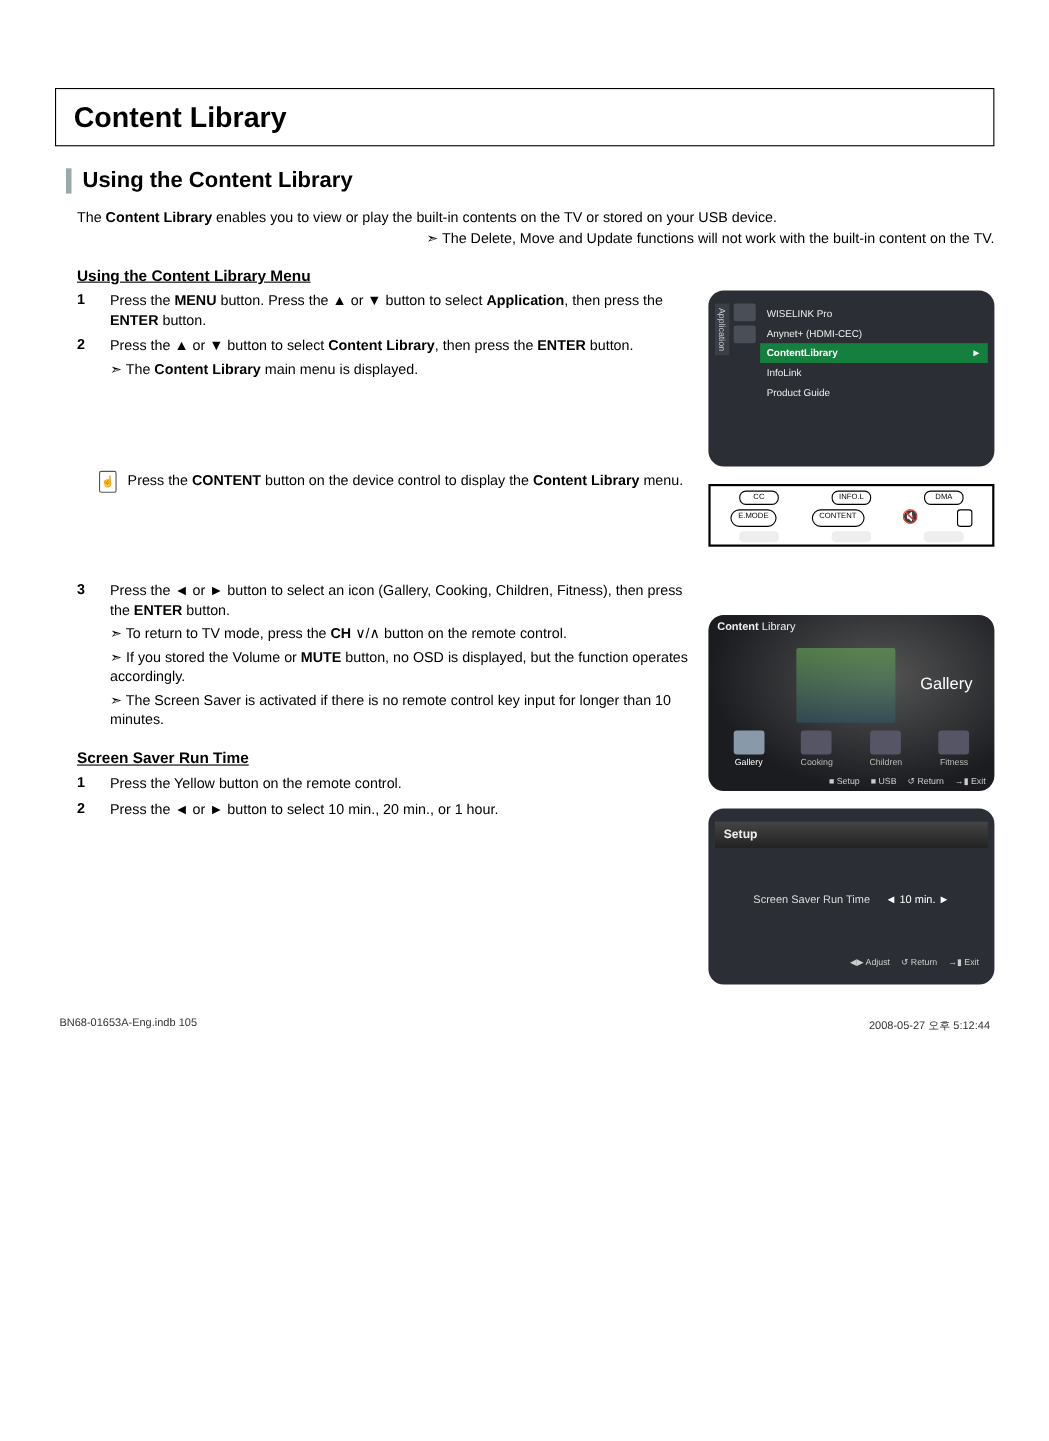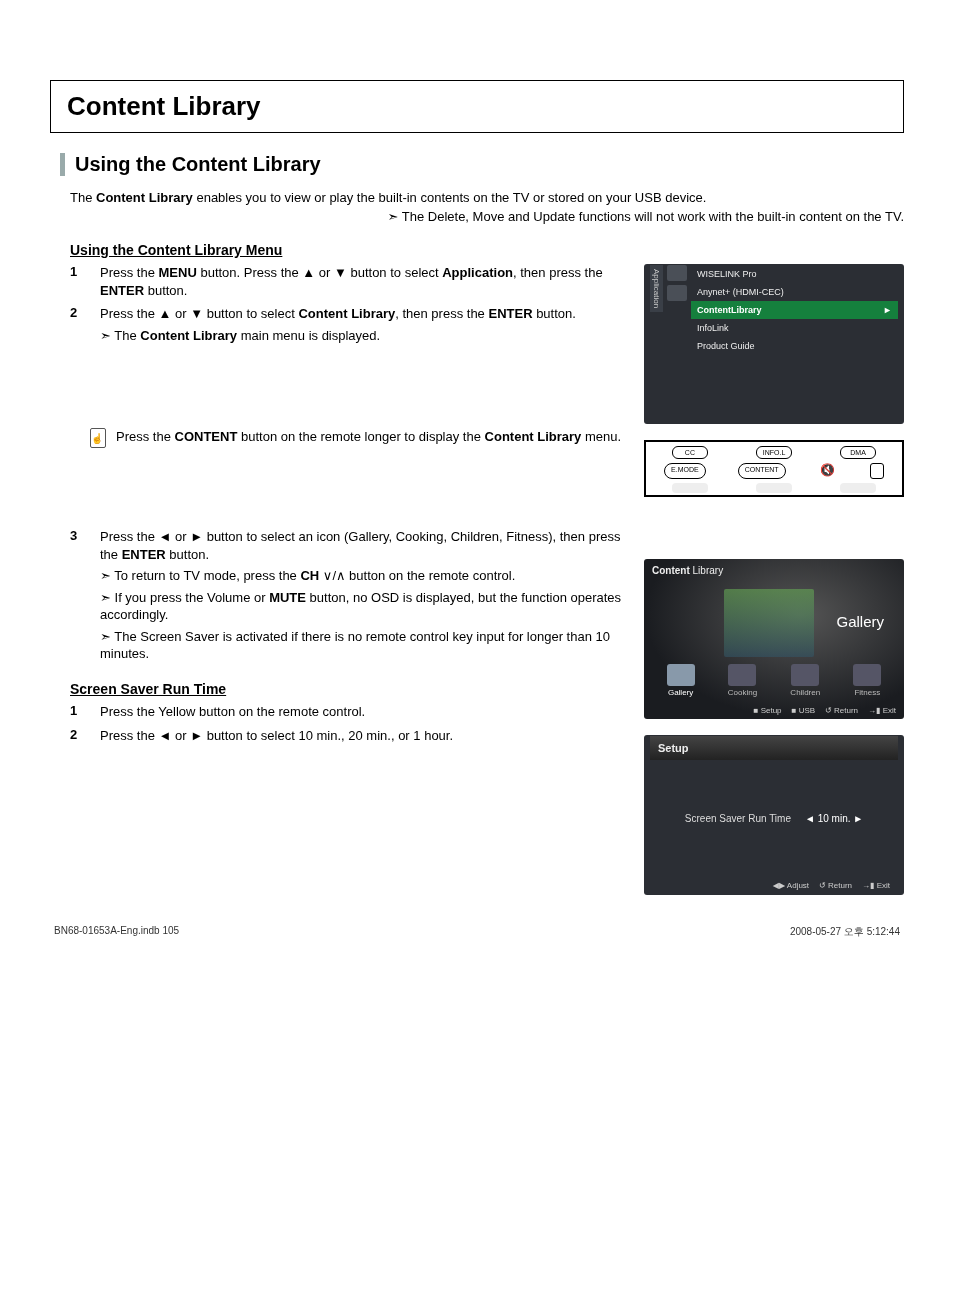--- a/index.html
+++ b/index.html
@@ -53,23 +53,23 @@
   .remote-icon {
     width: 16px; height: 20px; border: 1px solid #555; border-radius: 2px;
     display:flex; align-items:center; justify-content:center; font-size:10px;
   }
   .remote-text { flex:1; text-align: justify; line-height:1.35; }
 
   
   .osd {
     background: #2b2e34;
     color: #eee;
-    border-radius: 3px;
+    border-radius: 14px;
     font-size: 9px;
-    padding: 1px 6px;
+    padding: 12px 6px;
   }
   .osd .sidebar-label {
     writing-mode: vertical-rl;
     font-size: 8px;
     background: #3a3f47;
     padding: 4px 2px;
     text-align: center;
     color: #ccc;
   }
   .osd1 { display:flex; height: 160px; gap:4px; }
@@ -174,36 +174,36 @@
             </div>
           </span>
         </li>
       </ol>
 
       <div style="height:70px"></div>
 
       <div class="remote-row">
         <div class="remote-icon">☝</div>
         <div class="remote-text">
-          <span>Press the </span><b>CONTENT</b><span> button on the remote longer to display the </span><b>Content Library</b><span> menu.</span>
+          <span>Press the </span><b>CONTENT</b><span> button on the device control to display the </span><b>Content Library</b><span> menu.</span>
         </div>
       </div>
 
       <div style="height:80px"></div>
 
       <ol class="steps">
         <li>
           <span class="num">3</span>
           <span class="txt">
             <span>Press the ◄ or ► button to select an icon (Gallery, Cooking, Children, Fitness), then press the  </span><b>ENTER</b><span> button.</span>
             <div class="sub-note">
               <span>To return to TV mode, press the </span><b>CH</b><span> ∨/∧ button on the remote control.</span>
             </div>
             <div class="sub-note">
-              <span>If you press the Volume or </span><b>MUTE</b><span> button, no OSD is displayed, but the function operates accordingly.</span>
+              <span>If you stored the Volume or </span><b>MUTE</b><span> button, no OSD is displayed, but the function operates accordingly.</span>
             </div>
             <div class="sub-note">The Screen Saver is activated if there is no remote control key input for longer than 10 minutes.</div>
           </span>
         </li>
       </ol>
 
       <p class="subhead" style="margin-left:0">Screen Saver Run Time</p>
       <ol class="steps">
         <li>
           <span class="num">1</span>

